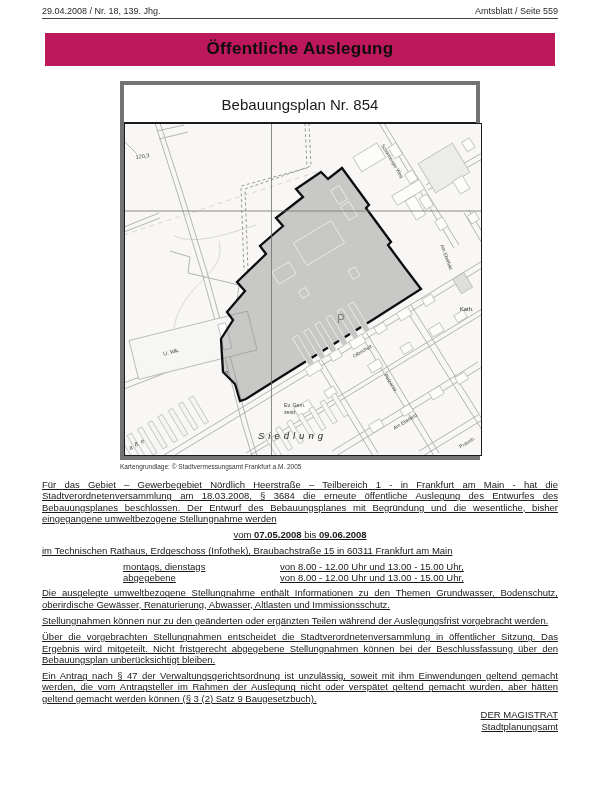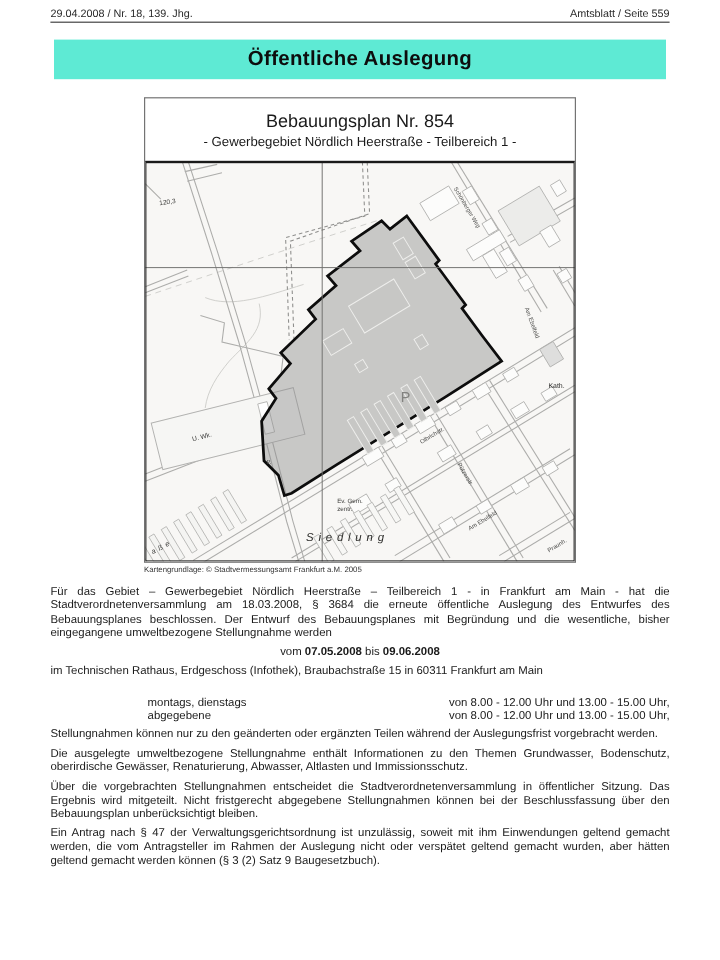--- a/index.html
+++ b/index.html
@@ -7,43 +7,43 @@
     width:600px;height:800px;background:#ffffff;margin:0 auto;
     font-family:"Liberation Sans","DejaVu Sans",sans-serif;color:#1a1a1a;
     overflow:hidden;position:relative;box-sizing:border-box;
   }
   .masthead{
     display:flex;justify-content:space-between;
     margin:0 42px;padding:6px 0 2px 0;border-bottom:1px solid #444;
     font-size:9px;color:#2a2a2a;
   }
   .banner{
-    margin:14px 45px 0 45px;background:#5eead4;
+    margin:14px 45px 0 45px;background:#be185d;
     text-align:center;font-weight:bold;font-size:17px;color:#0d0d0d;
     padding:6px 0 7px 0;letter-spacing:.3px;
   }
   .plan-box{
-    width:360px;margin:15px auto 0 auto;border:1px solid #737373;box-sizing:border-box;
+    width:360px;margin:15px auto 0 auto;border:4px solid #737373;box-sizing:border-box;
   }
   .plan-box-head{
     text-align:center;padding:9px 6px 7px 6px;border-bottom:1px solid #1a1a1a;
   }
   .plan-title{font-size:15px;line-height:21px;}
   .plan-subtitle{font-size:11px;line-height:15px;}
   .map-wrap{display:block;line-height:0;}
   .map-caption{
     width:360px;margin:3px auto 0 auto;font-size:6.5px;color:#333;text-align:left;
   }
-  .bodytext{margin:9px 42px 0 42px;font-size:9.5px;line-height:11.3px;}
+  .bodytext{margin:9px 42px 0 42px;font-size:9.5px;line-height:11.3px;text-decoration:underline;}
   .para{text-align:justify;margin:0 0 5px 0;}
   .date-line{text-align:center;margin:5px 0 5px 0;}
   .date-line b{font-weight:bold;text-align:right;}
-  .loc-line{margin:0 0 14px 0;}
+  .loc-line{margin:0 0 4px 0;}
   .schedule{margin:0 0 4px 81px;}
-  .schedule-row{display:flex;justify-content:space-between;}
+  .schedule-row{display:flex;}
   .sch-days{width:157px;flex:none;}
   .signature{text-align:right;margin-top:3px;line-height:11.5px;}
   svg text{font-family:"Liberation Sans","DejaVu Sans",sans-serif;}
 </style>
 </head>
 <body>
 
 <div class="page">
 
   <div class="masthead">
@@ -51,21 +51,20 @@
     <span>Amtsblatt / Seite 559</span>
   </div>
 
   <div class="banner">
     <span>Öffentliche Auslegung</span>
   </div>
 
   <div class="plan-box">
     <div class="plan-box-head">
       <div class="plan-title">Bebauungsplan Nr. 854</div>
-      <div class="plan-subtitle">- Gewerbegebiet Nördlich Heerstraße - Teilbereich 1 -</div>
     </div>
 
     <div class="map-wrap">
       <svg width="358" height="333" viewBox="0 0 358 333">
         <rect width="358" height="333" fill="#f8f7f5"></rect>
 
         <g fill="none" stroke="#c8c8c5" stroke-width=".7">
           <path d="M0,112 C60,92 120,72 196,48" stroke-dasharray="5,4"></path>
           <path d="M50,113 C72,122 100,112 132,102"></path>
           <path d="M95,118 C100,140 85,150 70,166 C60,178 52,190 50,205"></path>
@@ -233,20 +232,24 @@
       <div class="schedule-row">
         <span class="sch-days">montags, dienstags</span>
         <span class="sch-hours">von 8.00 - 12.00 Uhr und 13.00 - 15.00 Uhr,</span>
       </div>
       <div class="schedule-row">
         <span class="sch-days">abgegebene</span>
         <span class="sch-hours">von 8.00 - 12.00 Uhr und 13.00 - 15.00 Uhr,</span>
       </div>
     </div>
 
+    <p class="para">Die ausgelegte umweltbezogene Stellungnahme enthält Informationen zu den Themen Grundwasser, Bodenschutz, oberirdische Gewässer, Renaturierung, Abwasser, Altlasten und Immissionsschutz.</p>
     <p class="para">Stellungnahmen können nur zu den geänderten oder ergänzten Teilen während der Auslegungsfrist vorgebracht werden.</p>
-    <p class="para">Die ausgelegte umweltbezogene Stellungnahme enthält Informationen zu den Themen Grundwasser, Bodenschutz, oberirdische Gewässer, Renaturierung, Abwasser, Altlasten und Immissionsschutz.</p>
     <p class="para">Über die vorgebrachten Stellungnahmen entscheidet die Stadtverordnetenversammlung in öffentlicher Sitzung. Das Ergebnis wird mitgeteilt. Nicht fristgerecht abgegebene Stellungnahmen können bei der Beschlussfassung über den Bebauungsplan unberücksichtigt bleiben.</p>
     <p class="para">Ein Antrag nach § 47 der Verwaltungsgerichtsordnung ist unzulässig, soweit mit ihm Einwendungen geltend gemacht werden, die vom Antragsteller im Rahmen der Auslegung nicht oder verspätet geltend gemacht wurden, aber hätten geltend gemacht werden können (§ 3 (2) Satz 9 Baugesetzbuch).</p>
 
+    <div class="signature">
+      <div>DER MAGISTRAT</div>
+      <div>Stadtplanungsamt</div>
+    </div>
   </div>
 
 </div>
 
 </body></html>

